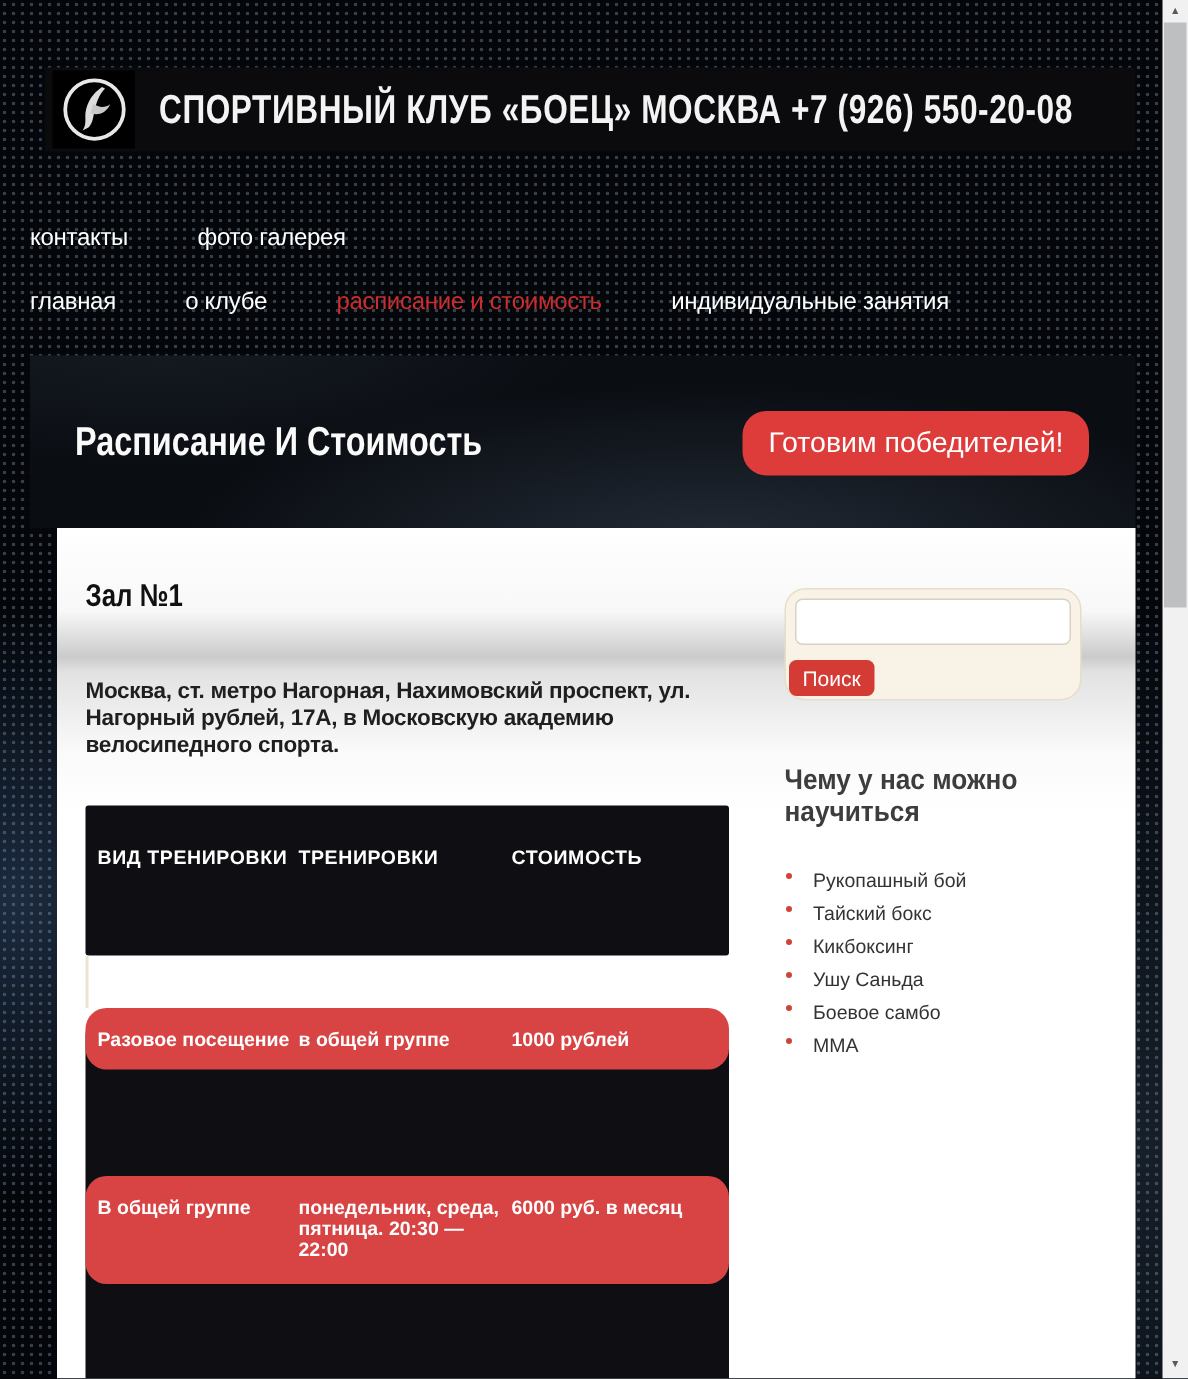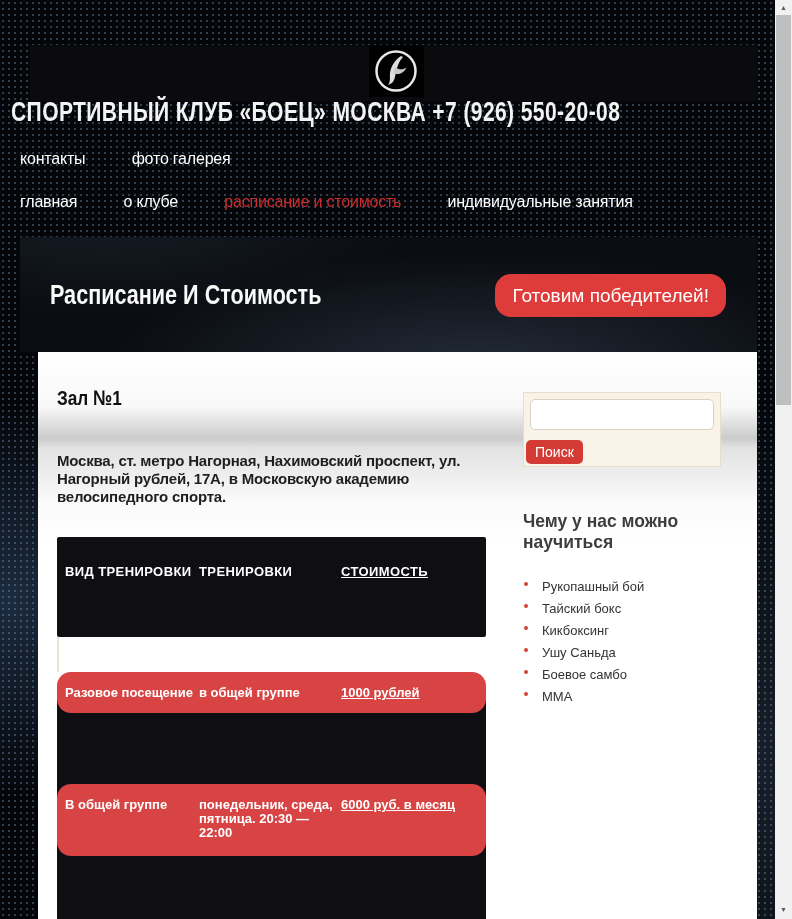--- a/index.html
+++ b/index.html
@@ -18,21 +18,21 @@
   
   .scrollbar { position: absolute; right: 0; top: 0; width: 17px; height: 919px; background: #f1f1f1; z-index: 50; }
   .sb-btn { position: absolute; left: 0; width: 17px; height: 15px; display: flex; align-items: center; justify-content: center; font-size: 7px; color: #5a5a5a; cursor: pointer; }
   .sb-btn.up { top: 0; }
   .sb-btn.down { bottom: 2px; }
   .sb-thumb { position: absolute; left: 1px; top: 15px; width: 15px; height: 390px; background: #bdbfc1; }
 
   
   .site { position: absolute; left: 20px; top: 0; width: 737px; height: 919px; }
 
-  .header-bar { position: absolute; left: 10px; top: 45px; width: 727px; height: 56px; background: #0b0b0e; display: flex; align-items: center; flex-direction: column; }
+  .header-bar { position: absolute; left: 10px; top: 45px; width: 727px; height: 56px; background: #0b0b0e; display: flex; align-items: center; }
   .logo { width: 55px; height: 52px; margin-left: 5px; background: #000; display: flex; align-items: center; justify-content: center; flex: none; }
   .site-title { margin-left: 16px; font-size: 27px; font-weight: bold; color: #f3f3f3; white-space: nowrap; transform: scaleX(.78); transform-origin: 0 50%; letter-spacing: .5px; }
 
   .nav { position: absolute; left: 0; top: 137px; width: 737px; font-size: 16px; letter-spacing: -.2px; }
   .nav-row { height: 43px; }
   .nav a { display: inline-block; line-height: 43px; margin-right: 42px; color: #ffffff; text-decoration: none; cursor: pointer; }
   .nav a.active { color: #cb2c2c; }
 
   .hero { position: absolute; left: 0; top: 237px; width: 737px; height: 115px;
     background:
@@ -50,23 +50,23 @@
 
   .price-table { position: absolute; left: 19px; top: 185px; width: 429px; color: #fff; }
   .t-head { background: #0f0f13; border-radius: 2px; height: 100px; padding-top: 27px; display: flex; font-size: 13px; font-weight: bold; letter-spacing: .4px; }
   .t-gap { height: 35px; border-left: 2px solid #ece4d2; }
   .t-body { background: #0f0f13; border-radius: 18px 18px 0 0; height: 247px; }
   .t-row { background: #d84444; border-radius: 14px; display: flex; font-size: 13px; font-weight: bold; }
   .t-row.r1 { height: 41px; align-items: center; margin-bottom: 71px; }
   .t-row.r2 { padding: 14px 0 16px; line-height: 14px; }
   .c1 { width: 142px; padding-left: 8px; }
   .c2 { width: 142px; padding-right: 8px; }
-  .c3 { flex: 1; padding-right: 6px; text-decoration: underline; }
+  .c3 { flex: 1; padding-right: 6px; }
 
-  .search-box { position: absolute; left: 485px; top: 40px; width: 198px; height: 75px; background: #f8f3e6; border: 1px solid #e6dec9; border-radius: 0; }
+  .search-box { position: absolute; left: 485px; top: 40px; width: 198px; height: 75px; background: #f8f3e6; border: 1px solid #e6dec9; border-radius: 14px; }
   .search-box input { position: absolute; left: 6px; top: 6px; width: 184px; height: 31px; border: 1px solid #d6d2c4; border-radius: 5px; background: #fff; font-size: 14px; padding: 0 8px; font-family: "Liberation Sans", sans-serif; }
   .search-box button { position: absolute; left: 2px; bottom: 2px; background: #d43b35; border: none; border-radius: 5px; color: #fff; font-size: 14px; padding: 4px 9px; font-family: "Liberation Sans", sans-serif; cursor: pointer; }
 
   .learn-heading { position: absolute; left: 485px; top: 158px; width: 175px; font-size: 19px; font-weight: bold; line-height: 21px; color: #3d3d3d; transform: scaleX(.92); transform-origin: 0 0; }
   .skill-list { position: absolute; left: 485px; top: 228px; list-style: none; }
   .skill-list li { position: relative; padding-left: 19px; margin-bottom: 9px; font-size: 13px; line-height: 13px; color: #333; }
   .bullet-icon { position: absolute; left: 1px; top: 2px; width: 3px; height: 3px; border: 2.5px solid #cf4436; border-radius: 50%; background: #fff; }
 </style>
 </head>
 <body>

